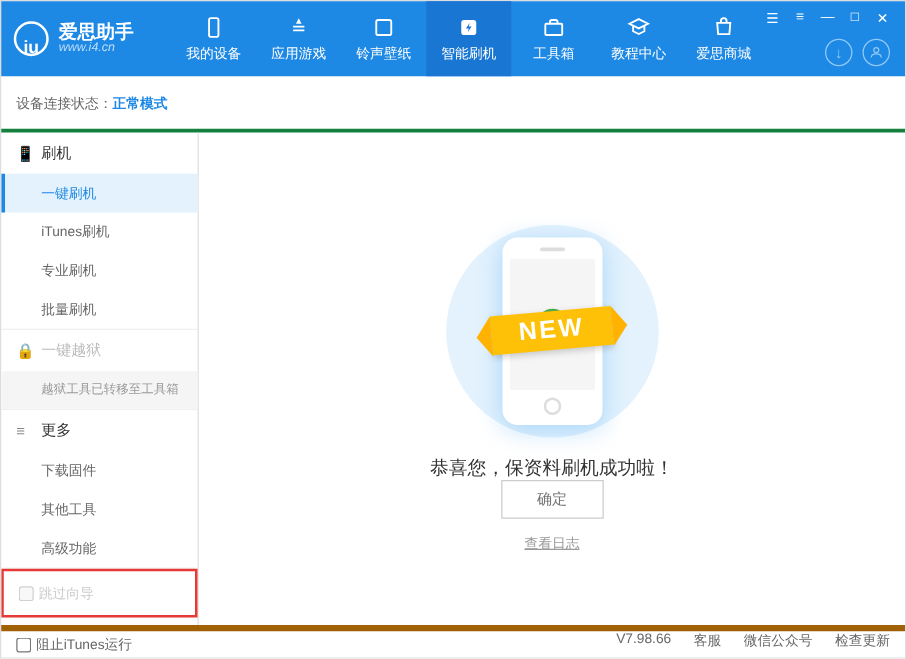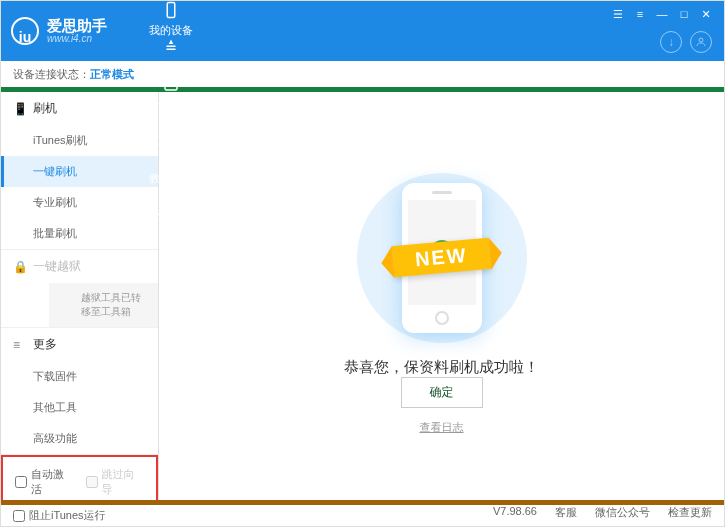--- a/index.html
+++ b/index.html
@@ -4,58 +4,58 @@
 <style>
 * { margin: 0; padding: 0; box-sizing: border-box; font-family: "Microsoft YaHei", sans-serif; }
 body { background: #f5f5f5; width: 725px; height: 527px; overflow: hidden; }
 .app { width: 725px; height: 527px; display: flex; flex-direction: column; border: 1px solid #ddd; background: #fff; }
 .header { background: #1e88e5; height: 60px; display: flex; align-items: center; padding: 0 10px; position: relative; }
 .logo-area { display: flex; align-items: center; margin-right: 30px; }
 .logo-circle { width: 28px; height: 28px; border: 2px solid #fff; border-radius: 50%; display: flex; align-items: center; justify-content: center; margin-right: 8px; }
 .logo-circle span { color: #fff; font-weight: bold; font-size: 14px; margin-top: 12px; }
 .logo-text { color: #fff; font-size: 15px; font-weight: bold; line-height: 1; }
 .logo-sub { color: #bbdefb; font-size: 10px; font-style: italic; }
-.nav { display: flex; height: 100%; flex-direction: column; }
+.nav { display: flex; height: 100%; }
 .nav-item { width: 68px; display: flex; flex-direction: column; align-items: center; justify-content: center; color: #fff; cursor: pointer; font-size: 11px; }
 .nav-item.active { background: #1976d2; }
 .nav-icon { width: 20px; height: 18px; margin-bottom: 4px; display: flex; align-items: center; justify-content: center; }
 .header-right { position: absolute; right: 10px; top: 6px; display: flex; gap: 6px; }
 .win-btn { width: 16px; height: 14px; color: #fff; cursor: pointer; font-size: 11px; display: flex; align-items: center; justify-content: center; }
 .header-circles { position: absolute; right: 12px; bottom: 8px; display: flex; gap: 8px; }
 .circle-btn { width: 22px; height: 22px; border: 1.5px solid #90caf9; border-radius: 50%; display: flex; align-items: center; justify-content: center; color: #90caf9; cursor: pointer; font-size: 12px; }
-.status-bar { height: 31px; border-bottom: 5px solid #15803d; display: flex; align-items: center; padding: 0 12px; font-size: 11px; color: #666; }
+.status-bar { height: 45px; border-bottom: 3px solid #15803d; display: flex; align-items: center; padding: 0 12px; font-size: 11px; color: #666; }
 .status-value { color: #1e88e5; font-weight: bold; }
 .body { flex: 1; display: flex; overflow: hidden; }
 .sidebar { width: 158px; border-right: 1px solid #e0e0e0; display: flex; flex-direction: column; font-size: 12px; }
 .side-section { border-bottom: 1px solid #f0f0f0; }
 .side-header { display: flex; align-items: center; padding: 8px 12px; color: #333; cursor: pointer; }
 .side-header .icon { width: 14px; margin-right: 6px; color: #888; font-size: 12px; }
 .side-item { padding: 8px 12px 8px 32px; color: #666; cursor: pointer; font-size: 11px; }
 .side-item.active { background: #e3f2fd; color: #1e88e5; border-left: 3px solid #1e88e5; padding-left: 29px; }
-.side-note { background: #f5f5f5; padding: 8px 12px 8px 32px; color: #999; font-size: 10px; line-height: 1.4; margin-left: 48px; }
+.side-note { background: #f5f5f5; padding: 8px 12px 8px 32px; color: #999; font-size: 10px; line-height: 1.4; }
 .sidebar-bottom { margin-top: auto; }
 .checkbox-area { border: 2px solid #e53935; padding: 10px 12px; display: flex; gap: 12px; font-size: 11px; color: #666; }
 .chk { display: flex; align-items: center; gap: 4px; cursor: pointer; }
 .chk input { width: 12px; height: 12px; }
 .chk.disabled { color: #ccc; }
 .device-info { padding: 8px 12px; }
 .main { flex: 1; display: flex; flex-direction: column; align-items: center; justify-content: center; position: relative; }
 .phone-illustration { position: relative; width: 200px; height: 200px; display: flex; align-items: center; justify-content: center; }
 .circle-bg { position: absolute; width: 170px; height: 170px; background: #e3f2fd; border-radius: 50%; }
 .phone-body { position: relative; width: 80px; height: 150px; background: #fff; border-radius: 12px; box-shadow: 0 4px 20px rgba(33,150,243,0.3); display: flex; flex-direction: column; align-items: center; padding: 8px 6px; }
 .phone-speaker { width: 20px; height: 3px; background: #ddd; border-radius: 2px; margin-bottom: 6px; }
 .phone-screen { flex: 1; width: 100%; background: #f5f5f5; border-radius: 2px; display: flex; align-items: center; justify-content: center; }
 .phone-check { width: 24px; height: 24px; background: #4caf50; border-radius: 50%; display: flex; align-items: center; justify-content: center; color: #fff; font-size: 14px; }
 .phone-home { width: 14px; height: 14px; border: 2px solid #ddd; border-radius: 50%; margin-top: 6px; }
 .new-ribbon { position: absolute; background: #ffc107; color: #fff; font-weight: bold; font-size: 20px; padding: 4px 22px; transform: rotate(-5deg); letter-spacing: 2px; box-shadow: 0 2px 6px rgba(0,0,0,0.2); }
 .new-ribbon:before, .new-ribbon:after { content: ''; position: absolute; top: 0; width: 0; height: 0; border-top: 16px solid transparent; border-bottom: 16px solid transparent; }
 .new-ribbon:before { left: -12px; border-right: 12px solid #ffb300; }
 .new-ribbon:after { right: -12px; border-left: 12px solid #ffb300; }
 .success-text { font-size: 15px; color: #333; }
-.ok-btn { padding: 6px 28px; background: #fff; border: 1px solid #ccc; color: #14532d; font-size: 12px; cursor: pointer; font-family: Liberation Serif, serif; }
+.ok-btn { padding: 6px 28px; background: #fff; border: 1px solid #ccc; color: #737373; font-size: 12px; cursor: pointer; font-family: Liberation Serif, serif; }
 .log-link { margin-top: 12px; font-size: 11px; color: #999; cursor: pointer; text-decoration: underline; }
 .footer { height: 26px; border-top: 5px solid #a16207; display: flex; padding: 0 12px; font-size: 11px; color: #666; }
 .footer .chk { margin-right: auto; }
 .footer-item { margin-left: 18px; cursor: pointer; }
 </style>
 </head>
 <body>
 
 <div class="app">
   <div class="header">
@@ -86,20 +86,29 @@
           <span>应用游戏</span>
         </div>
       <div class="nav-item">
           <div class="nav-icon">
             <svg width="18" height="18" viewBox="0 0 24 24" fill="none" stroke="#fff" stroke-width="2">
               <rect x="4" y="4" width="16" height="16" rx="2"></rect>
             </svg>
           </div>
           <span>铃声壁纸</span>
         </div>
+      <div class="nav-item active">
+          <div class="nav-icon">
+            <svg width="18" height="18" viewBox="0 0 24 24" fill="#fff">
+              <rect x="4" y="4" width="16" height="16" rx="3"></rect>
+              <path d="M13 7l-4 6h3l-1 4 4-6h-3z" fill="#1976d2"></path>
+            </svg>
+          </div>
+          <span>智能刷机</span>
+        </div>
       <div class="nav-item">
           <div class="nav-icon">
             <svg width="18" height="18" viewBox="0 0 24 24" fill="none" stroke="#fff" stroke-width="2">
               <rect x="3" y="8" width="18" height="12" rx="1"></rect>
               <path d="M8 8V6a2 2 0 012-2h4a2 2 0 012 2v2"></path>
             </svg>
           </div>
           <span>工具箱</span>
         </div>
       <div class="nav-item">
@@ -144,22 +153,22 @@
     <span class="status-value">正常模式</span>
   </div>
 
   <div class="body">
     <div class="sidebar">
       <div class="side-section">
         <div class="side-header">
             <span class="icon">📱</span>
             <span>刷机</span>
           </div>
+        <div class="side-item active">一键刷机</div>
         <div class="side-item">iTunes刷机</div>
-        <div class="side-item active">一键刷机</div>
         <div class="side-item">专业刷机</div>
         <div class="side-item">批量刷机</div>
       </div>
       <div class="side-section">
         <div class="side-header" style="color:#bbb">
             <span class="icon">🔒</span>
             <span>一键越狱</span>
           </div>
         <div class="side-note">越狱工具已转移至工具箱</div>
       </div>
@@ -167,24 +176,20 @@
         <div class="side-header">
             <span class="icon">≡</span>
             <span>更多</span>
           </div>
         <div class="side-item">下载固件</div>
         <div class="side-item">其他工具</div>
         <div class="side-item">高级功能</div>
       </div>
       <div class="sidebar-bottom">
         <div class="checkbox-area">
-          <label class="chk">
-              <input type="checkbox" style="">
-              <span>自动激活</span>
-            </label>
           <label class="chk disabled">
               <input type="checkbox" disabled="" style="">
               <span>跳过向导</span>
             </label>
         </div>
         <div class="device-info">
           
           
           
         </div>

